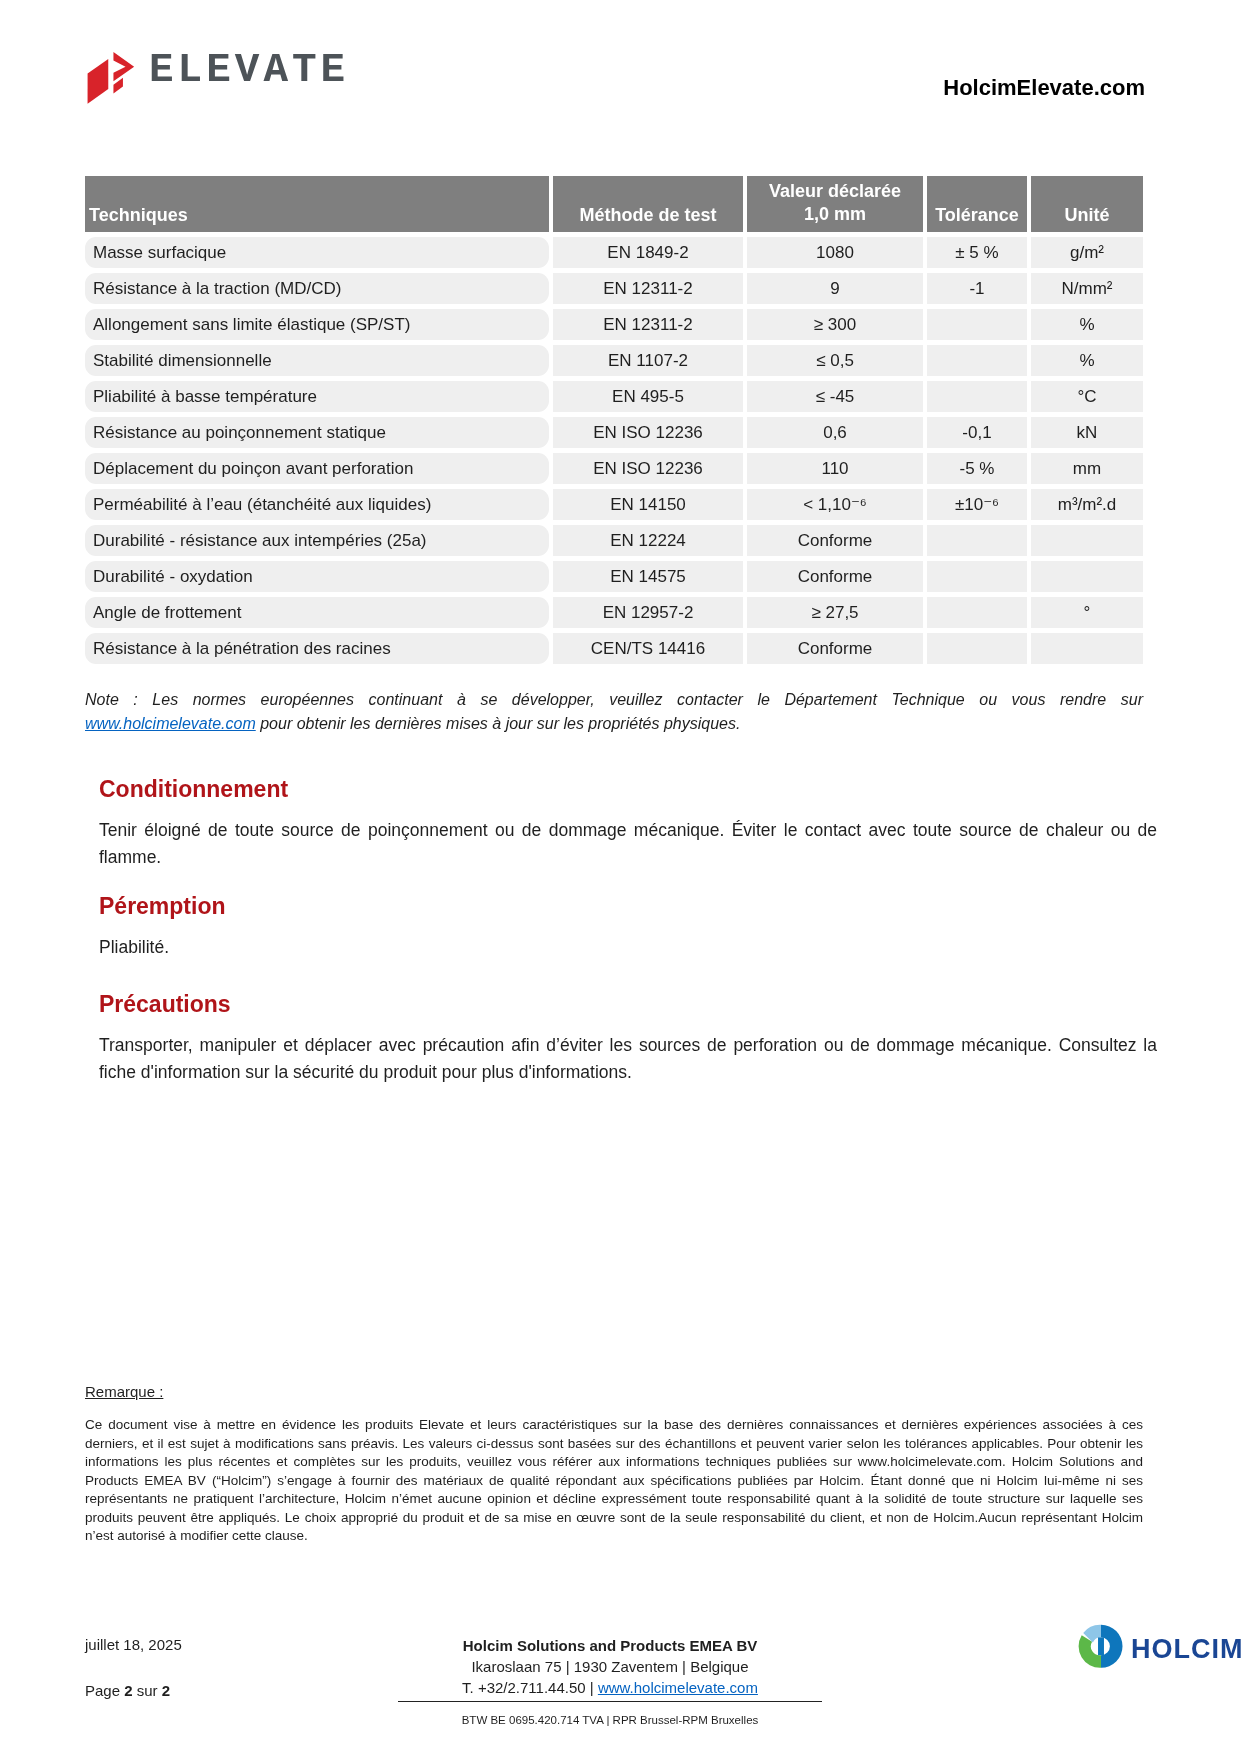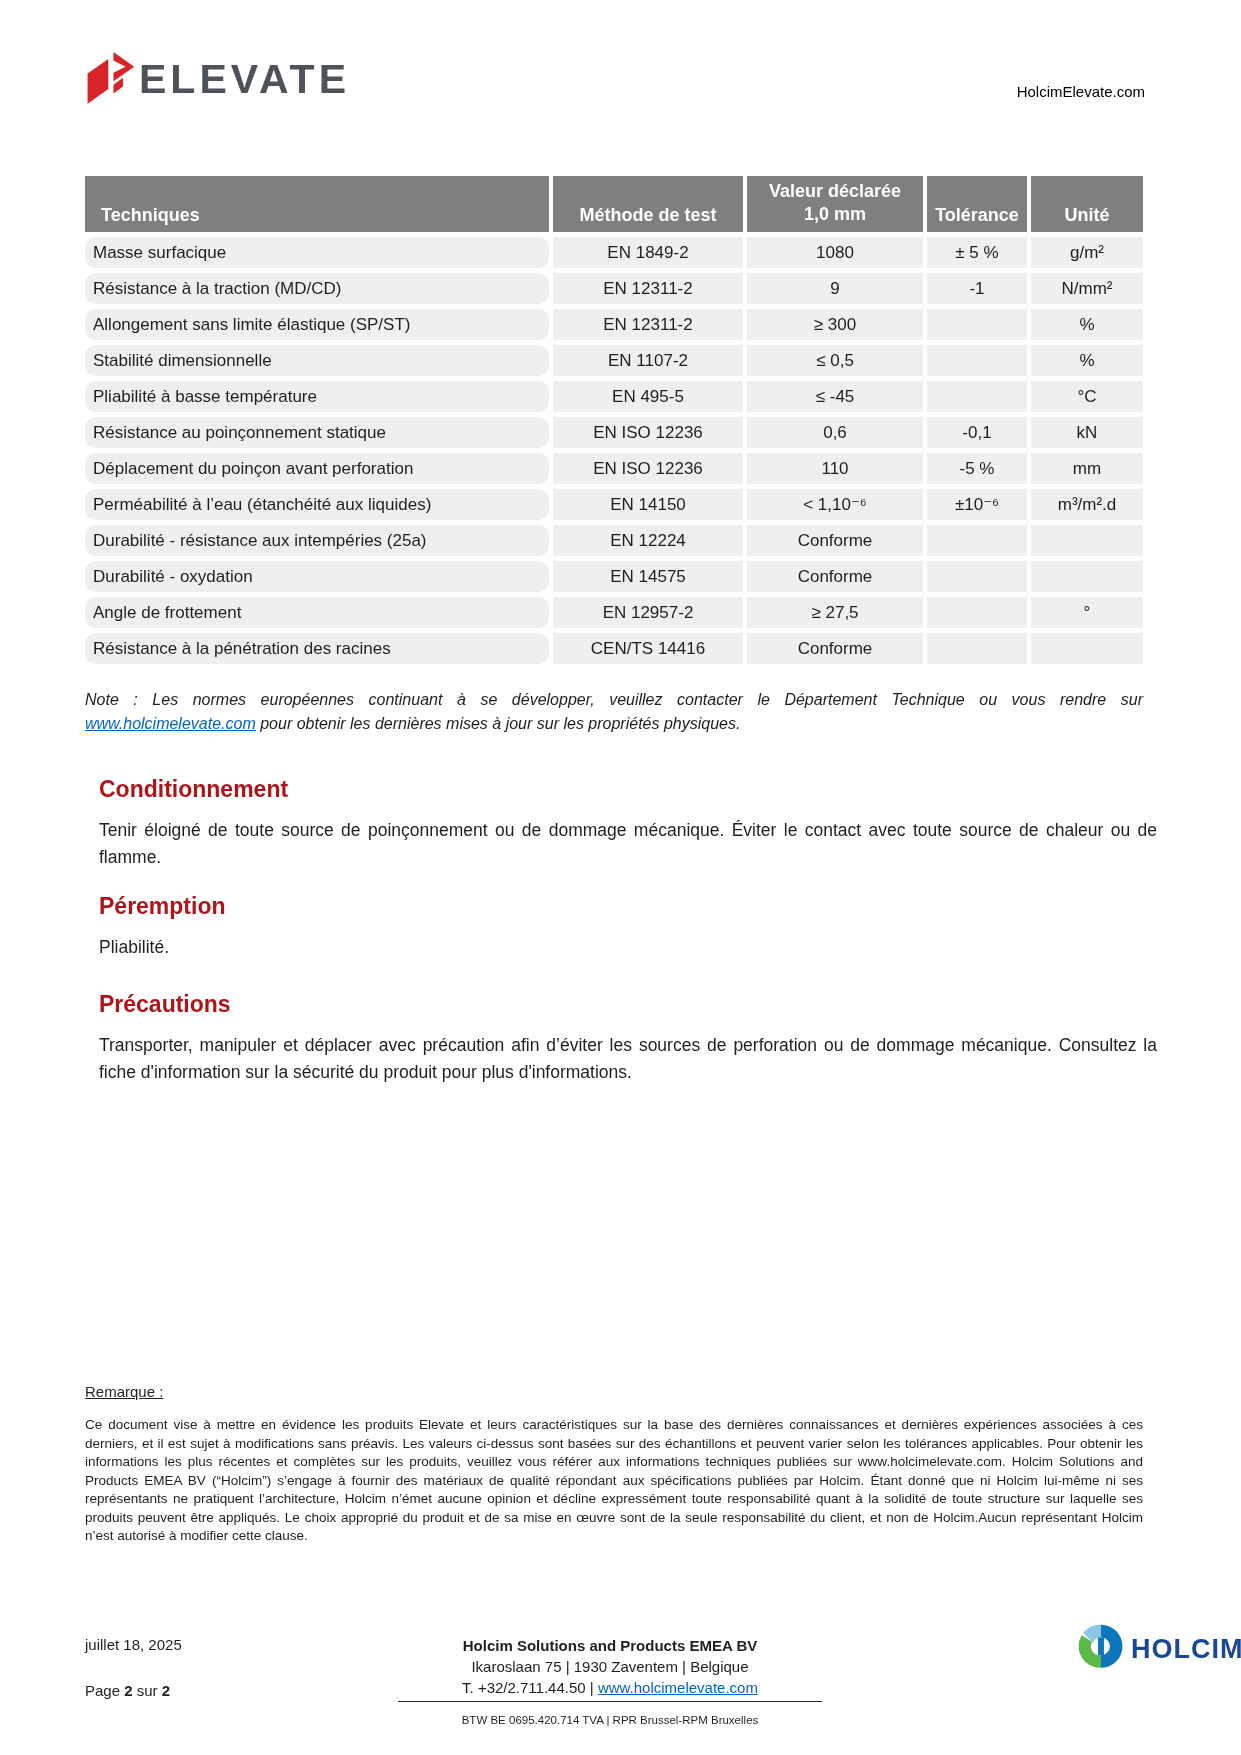--- a/index.html
+++ b/index.html
@@ -3,32 +3,32 @@
 <meta charset="utf-8">
 <style>
   html,body { margin:0; padding:0; background:#ffffff; }
   .page {
     position:relative; width:1241px; height:1755px; background:#fff; overflow:hidden;
     font-family:"Liberation Sans","DejaVu Sans",sans-serif; color:var(--text,#1f1f1f);
   }
 
   
   .doc-header { position:absolute; left:85px; top:50px; width:1060px; display:flex; justify-content:space-between; align-items:flex-end; }
-  .logo { display:flex; align-items:center; gap:4px; }
+  .logo { display:flex; gap:14px;font-family:Liberation Mono, monospace; }
   .brand-text { font-size:41px; font-weight:bold; color:var(--brand-gray,#4d5358); letter-spacing:4px; line-height:1; }
-  .website { font-size:15px; font-weight:normal; color:#000; padding-bottom:8px; }
+  .website { font-size:22px; font-weight:bold; color:#000; padding-bottom:8px; }
 
   
   .spec-table { position:absolute; left:85px; top:176px; width:1058px; }
   .grid-row { display:grid; grid-template-columns:464px 190px 176px 100px 112px; column-gap:4px; }
   .t-head .cell {
     background:var(--table-header-bg,#7f7f7f); color:#fff; font-weight:bold; font-size:18px;
     height:56px; display:flex; align-items:flex-end; justify-content:center; padding-bottom:6px; box-sizing:border-box;
   }
-  .t-head .c-tech { justify-content:flex-start; padding-left:16px;text-align:right; }
+  .t-head .c-tech { justify-content:flex-start; padding-left:4px;text-align:right; }
   .t-head .c-val { flex-direction:column; justify-content:flex-end; align-items:center; line-height:23px; }
   .t-row { margin-top:5px; }
   .t-row .cell {
     background:var(--table-row-bg,#efefef); height:31px; display:flex; align-items:center; justify-content:center;
     font-size:17px; box-sizing:border-box; white-space:nowrap;
   }
   .t-row .c-tech { justify-content:flex-start; padding-left:8px;border-radius:11px; }
 
   
   .note { position:absolute; left:85px; top:688px; width:1058px; font-style:italic; font-size:16px; line-height:24px; text-align:justify; }

